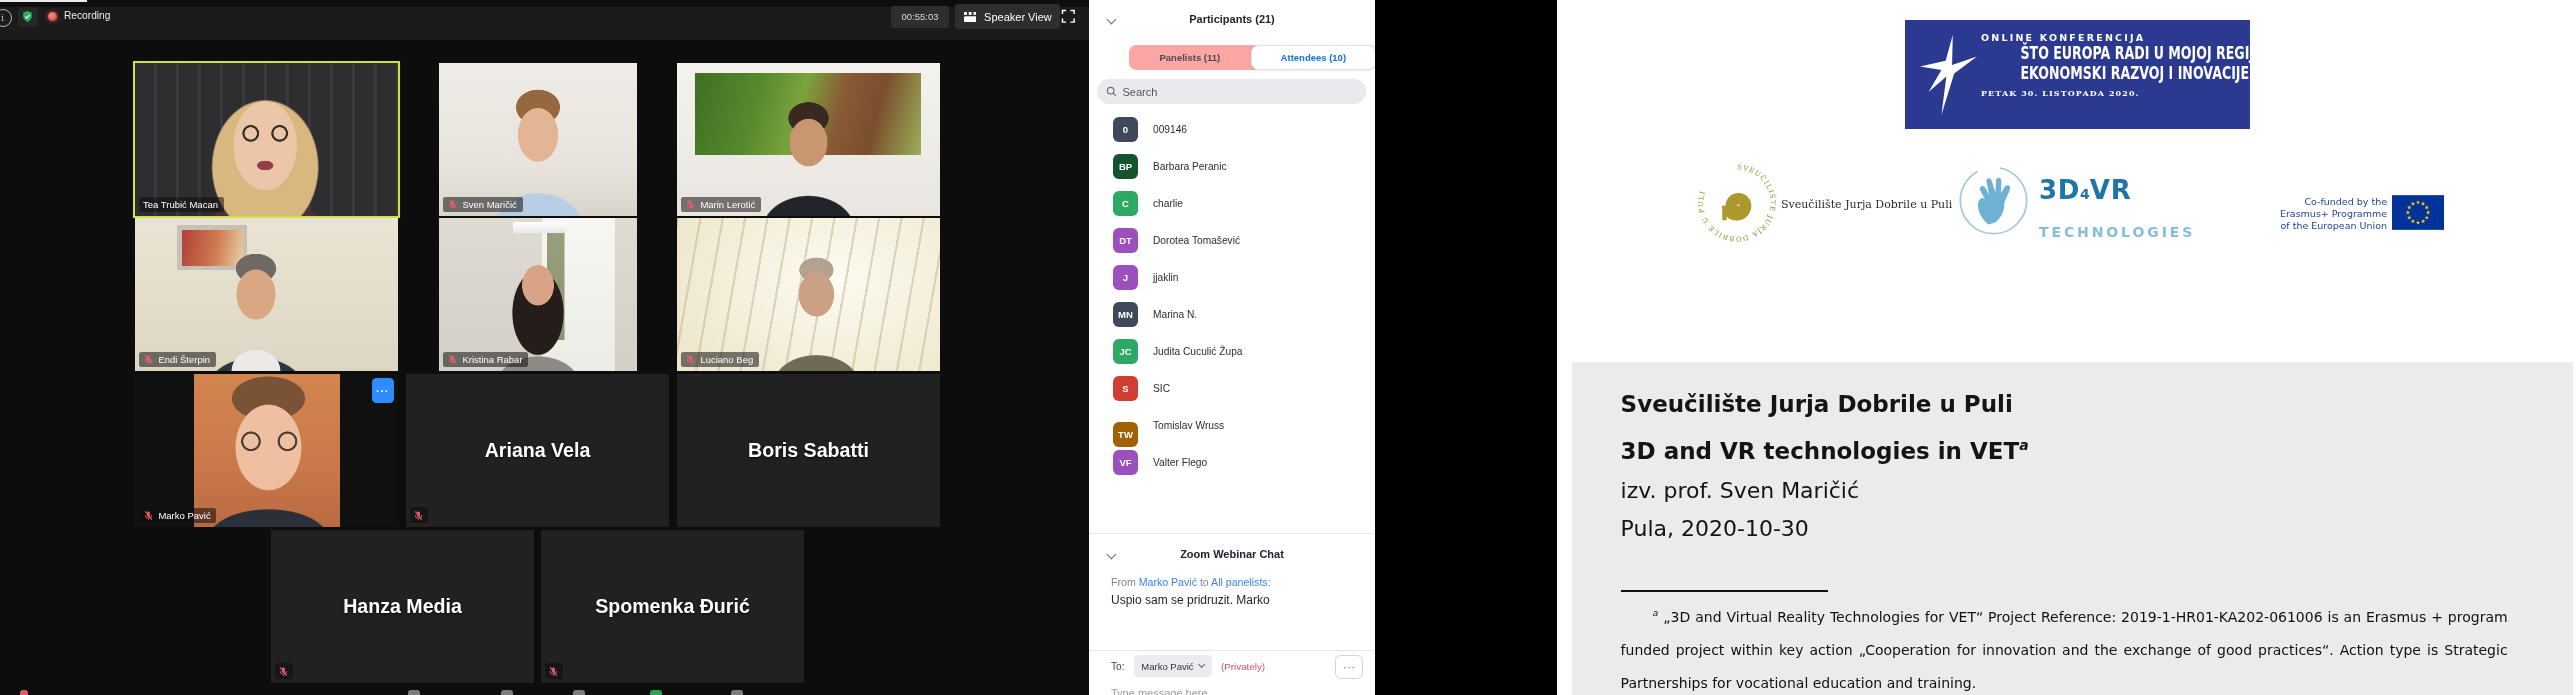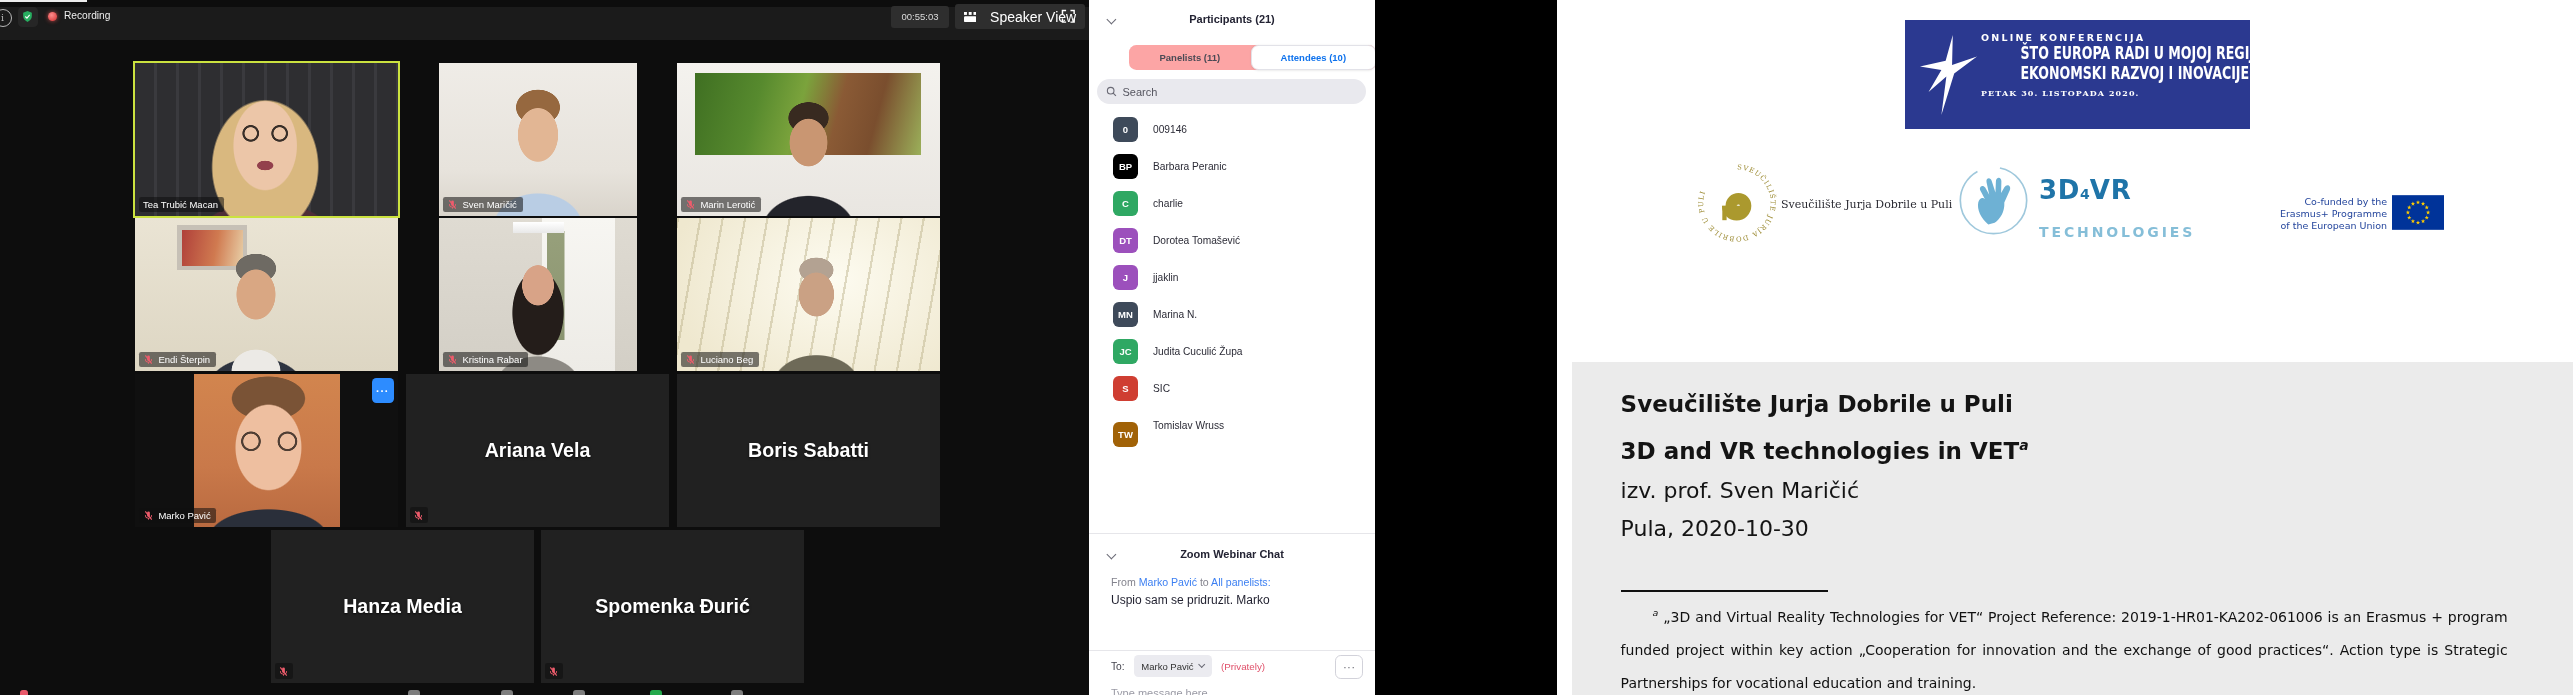--- a/index.html
+++ b/index.html
@@ -14,21 +14,21 @@
   .info-btn{position:absolute;left:-6.5px;top:8.7px;width:16px;height:16px;border:1.2px solid #b9b9b9;border-radius:50%;
             color:#b9b9b9;font-size:9.5px;display:flex;align-items:center;justify-content:center;font-family:"DejaVu Serif",serif;}
   .shield-btn{position:absolute;left:17.5px;top:6.5px;width:20.4px;height:20.4px;background:#262626;border-radius:4.4px;
               display:flex;align-items:center;justify-content:center;}
   .rec-dot{position:absolute;left:48px;top:12.4px;width:8.7px;height:8.7px;border-radius:50%;
            background:radial-gradient(circle at 40% 35%,#ff8d8d,#e04a4a 70%);box-shadow:0 0 4.4px rgba(255,90,90,.7);}
   .rec-label{position:absolute;left:64px;top:10.2px;font-size:10.2px;color:#ededed;}
   .timer{position:absolute;left:891px;top:5.8px;width:58px;height:22px;background:#2e2e2e;border-radius:2.9px;
          color:#dcdcdc;font-size:9.5px;display:flex;align-items:center;justify-content:center;}
   .viewbtn{position:absolute;left:955px;top:4.4px;height:25px;padding:0 8.7px;background:#2e2e2e;border-radius:2.9px;
-           color:#fff;font-size:14px;display:flex;align-items:center;gap:14px;}
+           color:#fff;font-size:11px;display:flex;align-items:center;gap:8px;}
   .fs-btn{position:absolute;left:1060px;top:8.7px;width:16px;height:16px;display:flex;align-items:center;justify-content:center;}
 
   
   .tile{position:absolute;background:#212121;overflow:hidden;}
   .tile.active{outline:2.2px solid #cbe23f;outline-offset:-0.7px;}
   .vid{position:absolute;inset:0;}
   .center-name{position:absolute;inset:0;display:flex;align-items:center;justify-content:center;
                color:#fff;font-size:19.6px;font-weight:bold;text-shadow:0 0.7px 2.2px rgba(0,0,0,.8);}
   .chip{position:absolute;left:3.6px;bottom:3.6px;display:flex;align-items:center;gap:4.4px;background:rgba(15,15,15,.55);
         border-radius:2.2px;padding:2.2px 5.8px 2.2px 4.4px;color:#fff;font-size:9.5px;white-space:nowrap;}
@@ -391,21 +391,21 @@
       </span>
       <span>Search</span>
     </div>
 
     <div class="a-list">
         <div class="attendee">
         <span class="avatar" style="background: rgb(62, 74, 90);">0</span>
         <span class="a-name">009146</span>
       </div>
         <div class="attendee">
-        <span class="avatar" style="background: #000000;">BP</span>
+        <span class="avatar" style="background: #14532d;">BP</span>
         <span class="a-name">Barbara Peranic</span>
       </div>
         <div class="attendee">
         <span class="avatar" style="background: rgb(47, 168, 99);">C</span>
         <span class="a-name">charlie</span>
       </div>
         <div class="attendee">
         <span class="avatar" style="background: rgb(156, 80, 188);">DT</span>
         <span class="a-name">Dorotea Tomašević</span>
       </div>
@@ -421,20 +421,24 @@
         <span class="avatar" style="background: rgb(47, 168, 99);">JC</span>
         <span class="a-name">Judita Cuculić Župa</span>
       </div>
         <div class="attendee">
         <span class="avatar" style="background: rgb(207, 62, 50);">S</span>
         <span class="a-name">SIC</span>
       </div>
         <div class="attendee">
         <span class="avatar" style="background: #a16207; margin-top: 17px;">TW</span>
         <span class="a-name">Tomislav Wruss</span>
+      </div>
+        <div class="attendee">
+        <span class="avatar" style="background: rgb(156, 80, 188);">VF</span>
+        <span class="a-name">Valter Flego</span>
       </div>
       </div>
 
     <div class="divider" style="top:533px"></div>
 
     <span class="chev c-chev"></span>
     <div class="c-header">Zoom Webinar Chat</div>
 
     <div class="msg-meta">
       <span>From</span>

